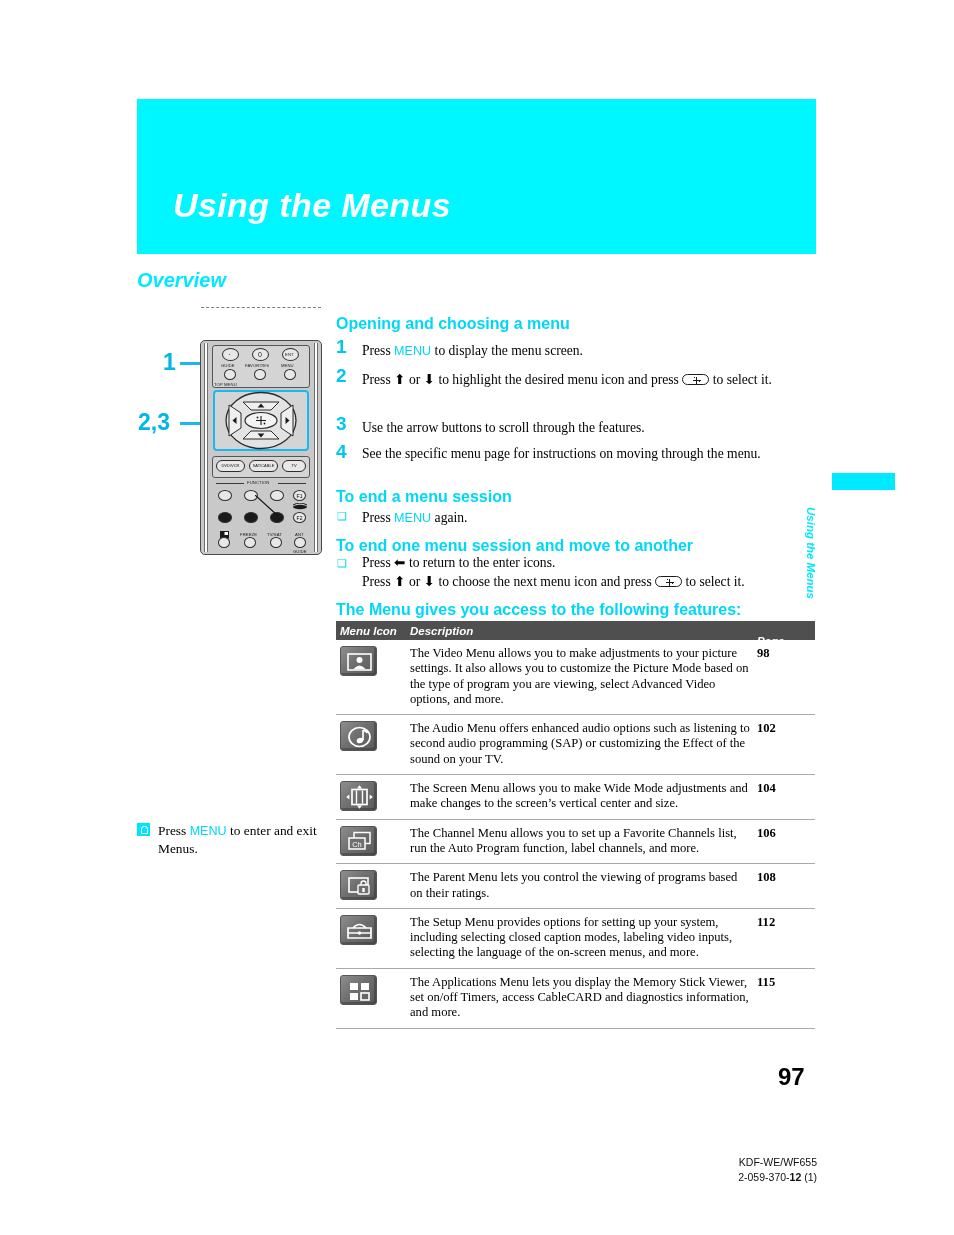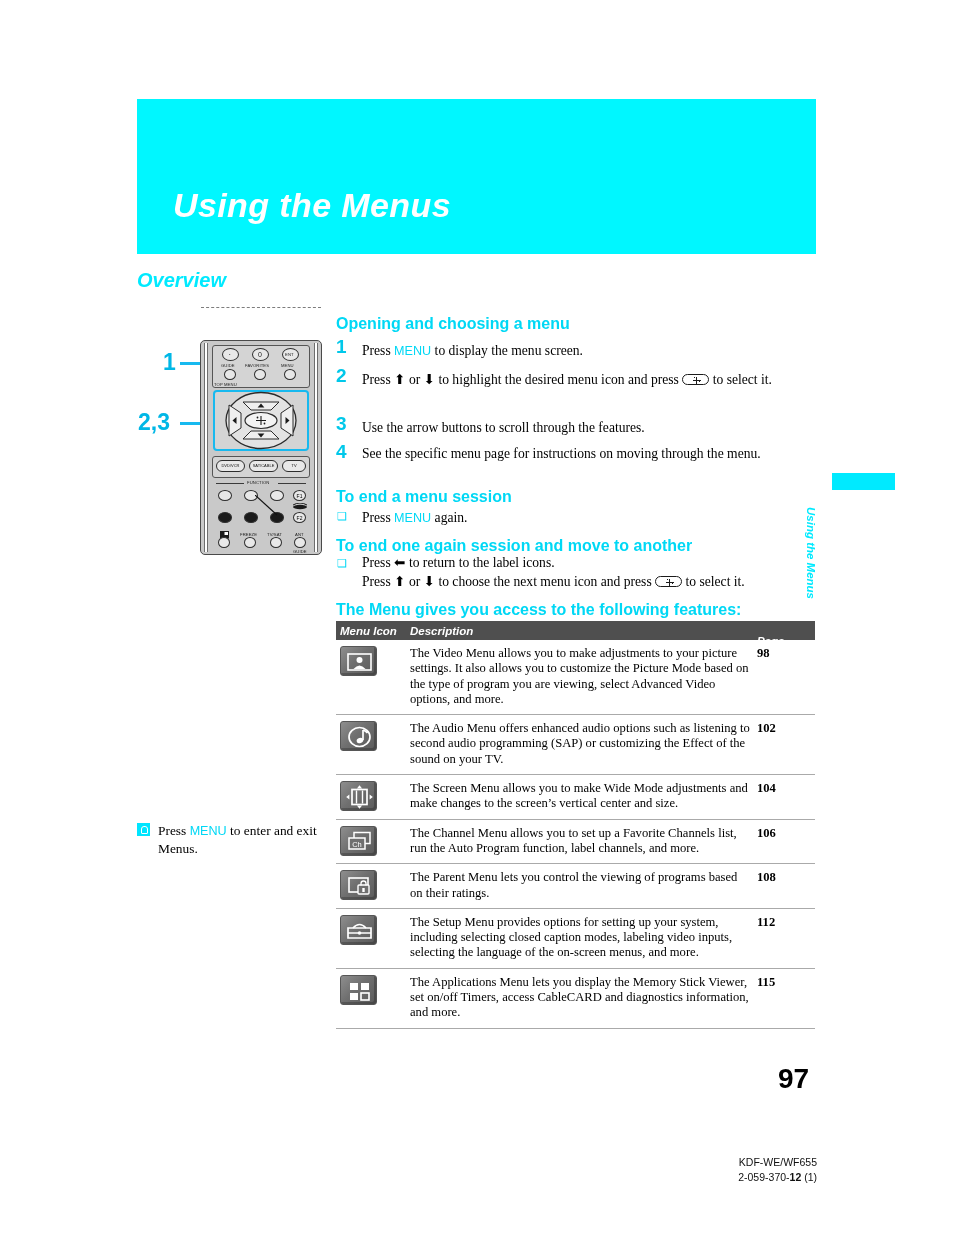--- a/index.html
+++ b/index.html
@@ -182,21 +182,21 @@
     color:#00eaff;
     transform-origin:left top;
     transform:rotate(90deg);
     white-space:nowrap;
   }
 
   
   .pageno {
     position:absolute; left:778px; top:1063px;
     font-family:"Liberation Sans", sans-serif;
-    font-weight:bold; font-size:28px; color:#000;
+    font-weight:bold; font-size:24px; color:#000;
   }
   .footer {
     position:absolute; right:137px; top:1155px; text-align:right;
     font-family:"Liberation Sans", sans-serif; font-size:10.5px;
     line-height:15px; color:#111;
   }
   .footer b { font-weight:bold; }
 </style>
 </head>
 <body>
@@ -310,23 +310,23 @@
 
 <div class="stepnum" style="left:336px; top:441px;">4</div>
 <div class="steptext" style="left:362px; top:444px; width:450px;">See the specific menu page for instructions on moving through the menu.</div>
 
 <div class="subhead" style="left:336px; top:488px;">To end a menu session</div>
 <div class="bullet-box" style="left:337px; top:510px;">❑</div>
 <div class="steptext" style="left:362px; top:508px; width:450px;">
   <span>Press </span><span class="kw">MENU</span><span> again.</span>
 </div>
 
-<div class="subhead" style="left:336px; top:537px;">To end one again session and move to another</div>
+<div class="subhead" style="left:336px; top:537px;">To end one menu session and move to another</div>
 <div class="bullet-box" style="left:337px; top:557px;">❑</div>
-<div class="steptext" style="left:362px; top:553px; width:450px;">Press ⬅ to return to the label icons.</div>
+<div class="steptext" style="left:362px; top:553px; width:450px;">Press ⬅ to return to the enter icons.</div>
 <div class="steptext" style="left:362px; top:572px; width:450px;">
   <span>Press ⬆ or ⬇ to choose the next menu icon and press </span><span class="selglyph"><i class="v"></i><i class="h"></i><i class="d1"></i><i class="d2"></i></span><span> to select it.</span>
 </div>
 
 <div class="subhead" style="left:336px; top:601px;">The Menu gives you access to the following features:</div>
 
 <div class="tip">
   <div class="tip-icon"></div>
   <div class="tip-text">
     <span>Press </span><span class="kw">MENU</span><span> to enter and exit Menus.</span>

